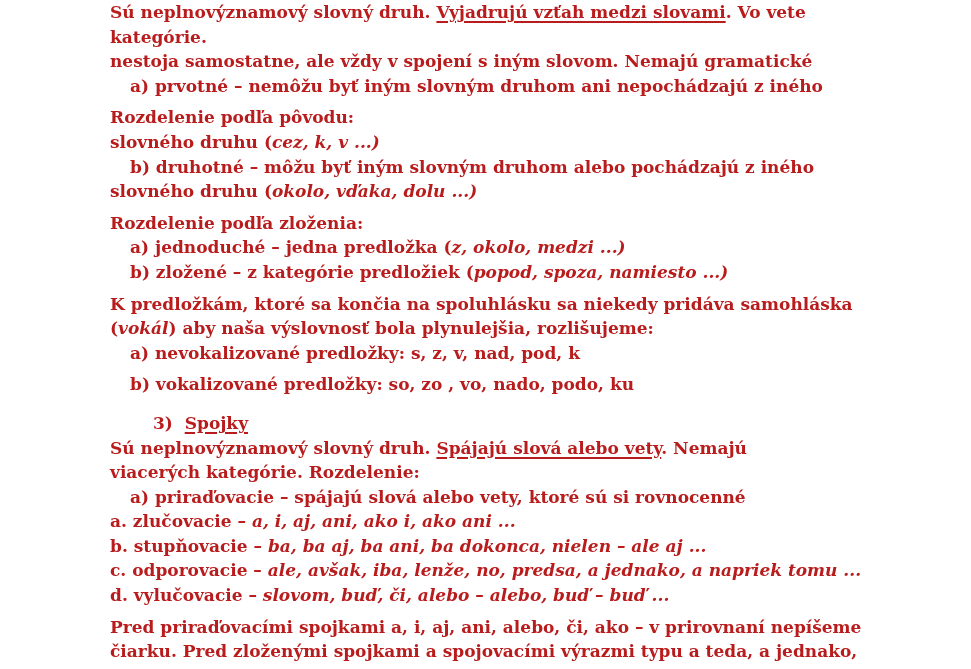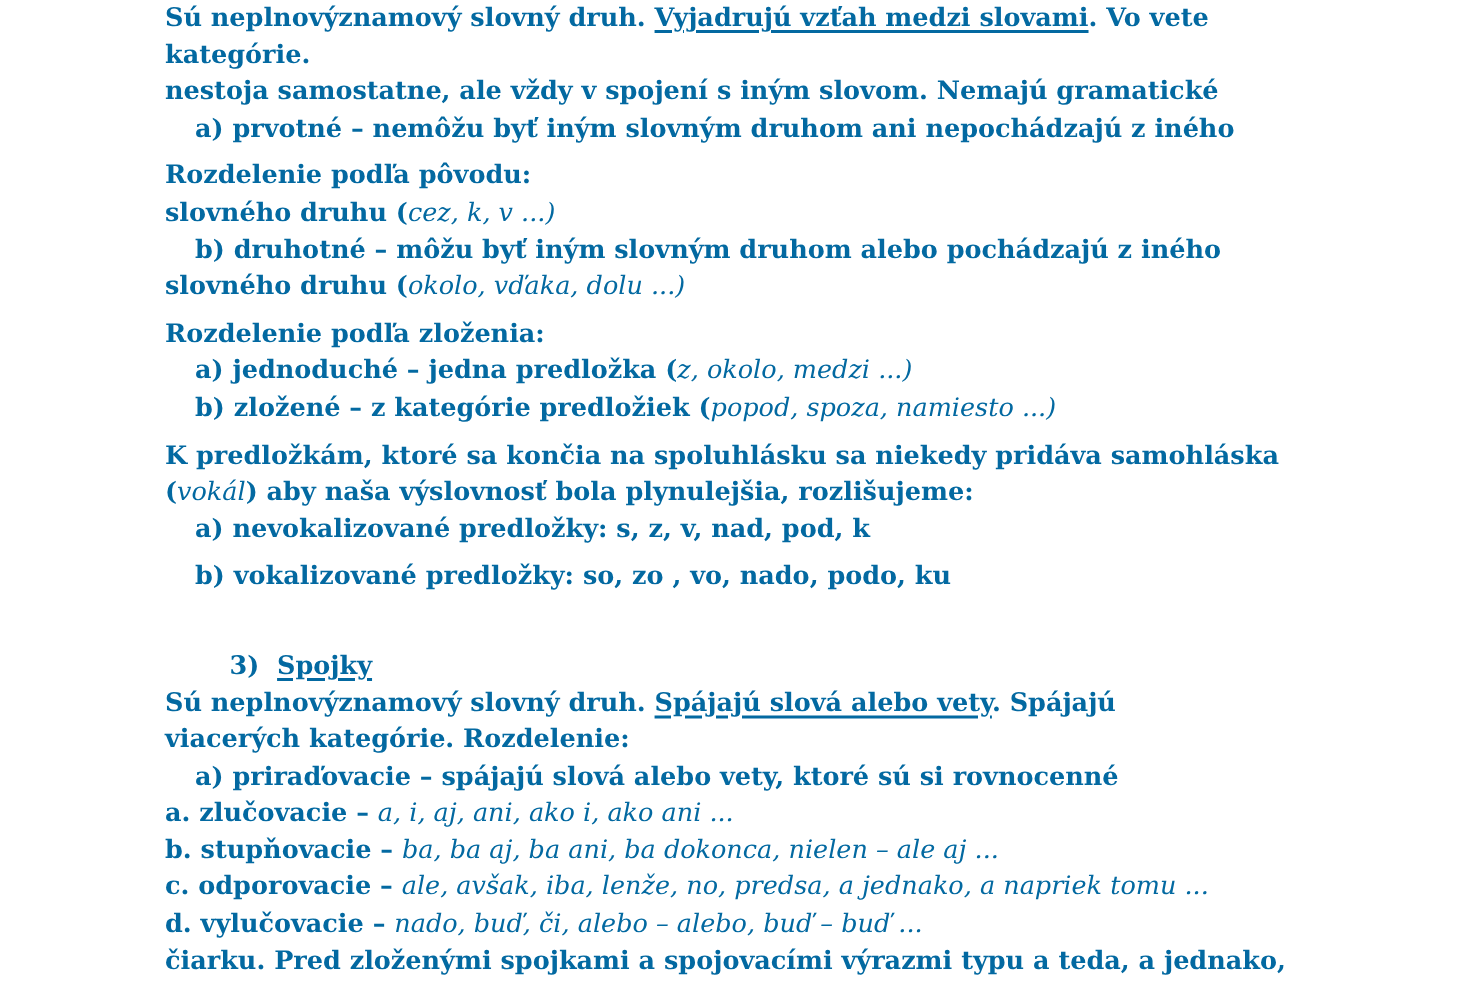--- a/index.html
+++ b/index.html
@@ -20,58 +20,59 @@
     font-size: 17px;
     line-height: 24.6px;
   }
   .line {
     white-space: pre;
   }
   .ind-0 { padding-left: 0; }
   .ind-1 { padding-left: 20px; }
   .ind-2 { padding-left: 43px; }
   .gap-para { margin-top: 7px; }
-  .gap-section { margin-top: 35px; }
+  .gap-section { margin-top: 14px; }
   .seg-b {
     font-weight: bold;
     font-style: normal;
   }
   .seg-bu {
     font-weight: bold;
     font-style: normal;
     text-decoration: underline;
     text-decoration-thickness: 1.5px;
     text-underline-offset: 3px;
   }
   .seg-i {
-    font-weight: normal;
+    font-weight: bold;
     font-style: italic;
   }
 </style>
 </head>
 <body>
 
-<div class="page" style="color: #0369a1; background: rgb(255, 255, 255);">
+<div class="page" style="color: #b91c1c; background: rgb(255, 255, 255);">
     <div class="line ind-0"><span class="seg-b">Sú neplnovýznamový slovný druh. </span><span class="seg-bu">Vyjadrujú vzťah medzi slovami</span><span class="seg-b">. Vo vete</span></div>
     <div class="line ind-0"><span class="seg-b">kategórie.</span></div>
     <div class="line ind-0"><span class="seg-b">nestoja samostatne, ale vždy v spojení s iným slovom. Nemajú gramatické</span></div>
     <div class="line ind-1"><span class="seg-b">a) prvotné – nemôžu byť iným slovným druhom ani nepochádzajú z iného</span></div>
     <div class="line ind-0 gap-para"><span class="seg-b">Rozdelenie podľa pôvodu:</span></div>
     <div class="line ind-0"><span class="seg-b">slovného druhu (</span><span class="seg-i">cez, k, v ...)</span></div>
     <div class="line ind-1"><span class="seg-b">b) druhotné – môžu byť iným slovným druhom alebo pochádzajú z iného</span></div>
     <div class="line ind-0"><span class="seg-b">slovného druhu (</span><span class="seg-i">okolo, vďaka, dolu ...)</span></div>
     <div class="line ind-0 gap-para"><span class="seg-b">Rozdelenie podľa zloženia:</span></div>
     <div class="line ind-1"><span class="seg-b">a) jednoduché – jedna predložka (</span><span class="seg-i">z, okolo, medzi ...)</span></div>
     <div class="line ind-1"><span class="seg-b">b) zložené – z kategórie predložiek (</span><span class="seg-i">popod, spoza, namiesto ...)</span></div>
     <div class="line ind-0 gap-para"><span class="seg-b">K predložkám, ktoré sa končia na spoluhlásku sa niekedy pridáva samohláska</span></div>
     <div class="line ind-0"><span class="seg-b">(</span><span class="seg-i">vokál</span><span class="seg-b">) aby naša výslovnosť bola plynulejšia, rozlišujeme:</span></div>
     <div class="line ind-1"><span class="seg-b">a) nevokalizované predložky: s, z, v, nad, pod, k</span></div>
     <div class="line ind-1 gap-para"><span class="seg-b">b) vokalizované predložky: so, zo , vo, nado, podo, ku</span></div>
     <div class="line ind-2 gap-section"><span class="seg-b">3)  </span><span class="seg-bu">Spojky</span></div>
-    <div class="line ind-0"><span class="seg-b">Sú neplnovýznamový slovný druh. </span><span class="seg-bu">Spájajú slová alebo vety</span><span class="seg-b">. Spájajú</span></div>
+    <div class="line ind-0"><span class="seg-b">Sú neplnovýznamový slovný druh. </span><span class="seg-bu">Spájajú slová alebo vety</span><span class="seg-b">. Nemajú</span></div>
     <div class="line ind-0"><span class="seg-b">viacerých kategórie. Rozdelenie:</span></div>
     <div class="line ind-1"><span class="seg-b">a) priraďovacie – spájajú slová alebo vety, ktoré sú si rovnocenné</span></div>
     <div class="line ind-0"><span class="seg-b">a. zlučovacie – </span><span class="seg-i">a, i, aj, ani, ako i, ako ani ...</span></div>
     <div class="line ind-0"><span class="seg-b">b. stupňovacie – </span><span class="seg-i">ba, ba aj, ba ani, ba dokonca, nielen – ale aj ...</span></div>
     <div class="line ind-0"><span class="seg-b">c. odporovacie – </span><span class="seg-i">ale, avšak, iba, lenže, no, predsa, a jednako, a napriek tomu ...</span></div>
-    <div class="line ind-0"><span class="seg-b">d. vylučovacie – </span><span class="seg-i">nado, buď, či, alebo – alebo, buď – buď ...</span></div>
+    <div class="line ind-0"><span class="seg-b">d. vylučovacie – </span><span class="seg-i">slovom, buď, či, alebo – alebo, buď – buď ...</span></div>
+    <div class="line ind-0 gap-para"><span class="seg-b">Pred priraďovacími spojkami a, i, aj, ani, alebo, či, ako – v prirovnaní nepíšeme</span></div>
     <div class="line ind-0"><span class="seg-b">čiarku. Pred zloženými spojkami a spojovacími výrazmi typu a teda, a jednako,</span></div>
   </div>
 
 </body></html>

